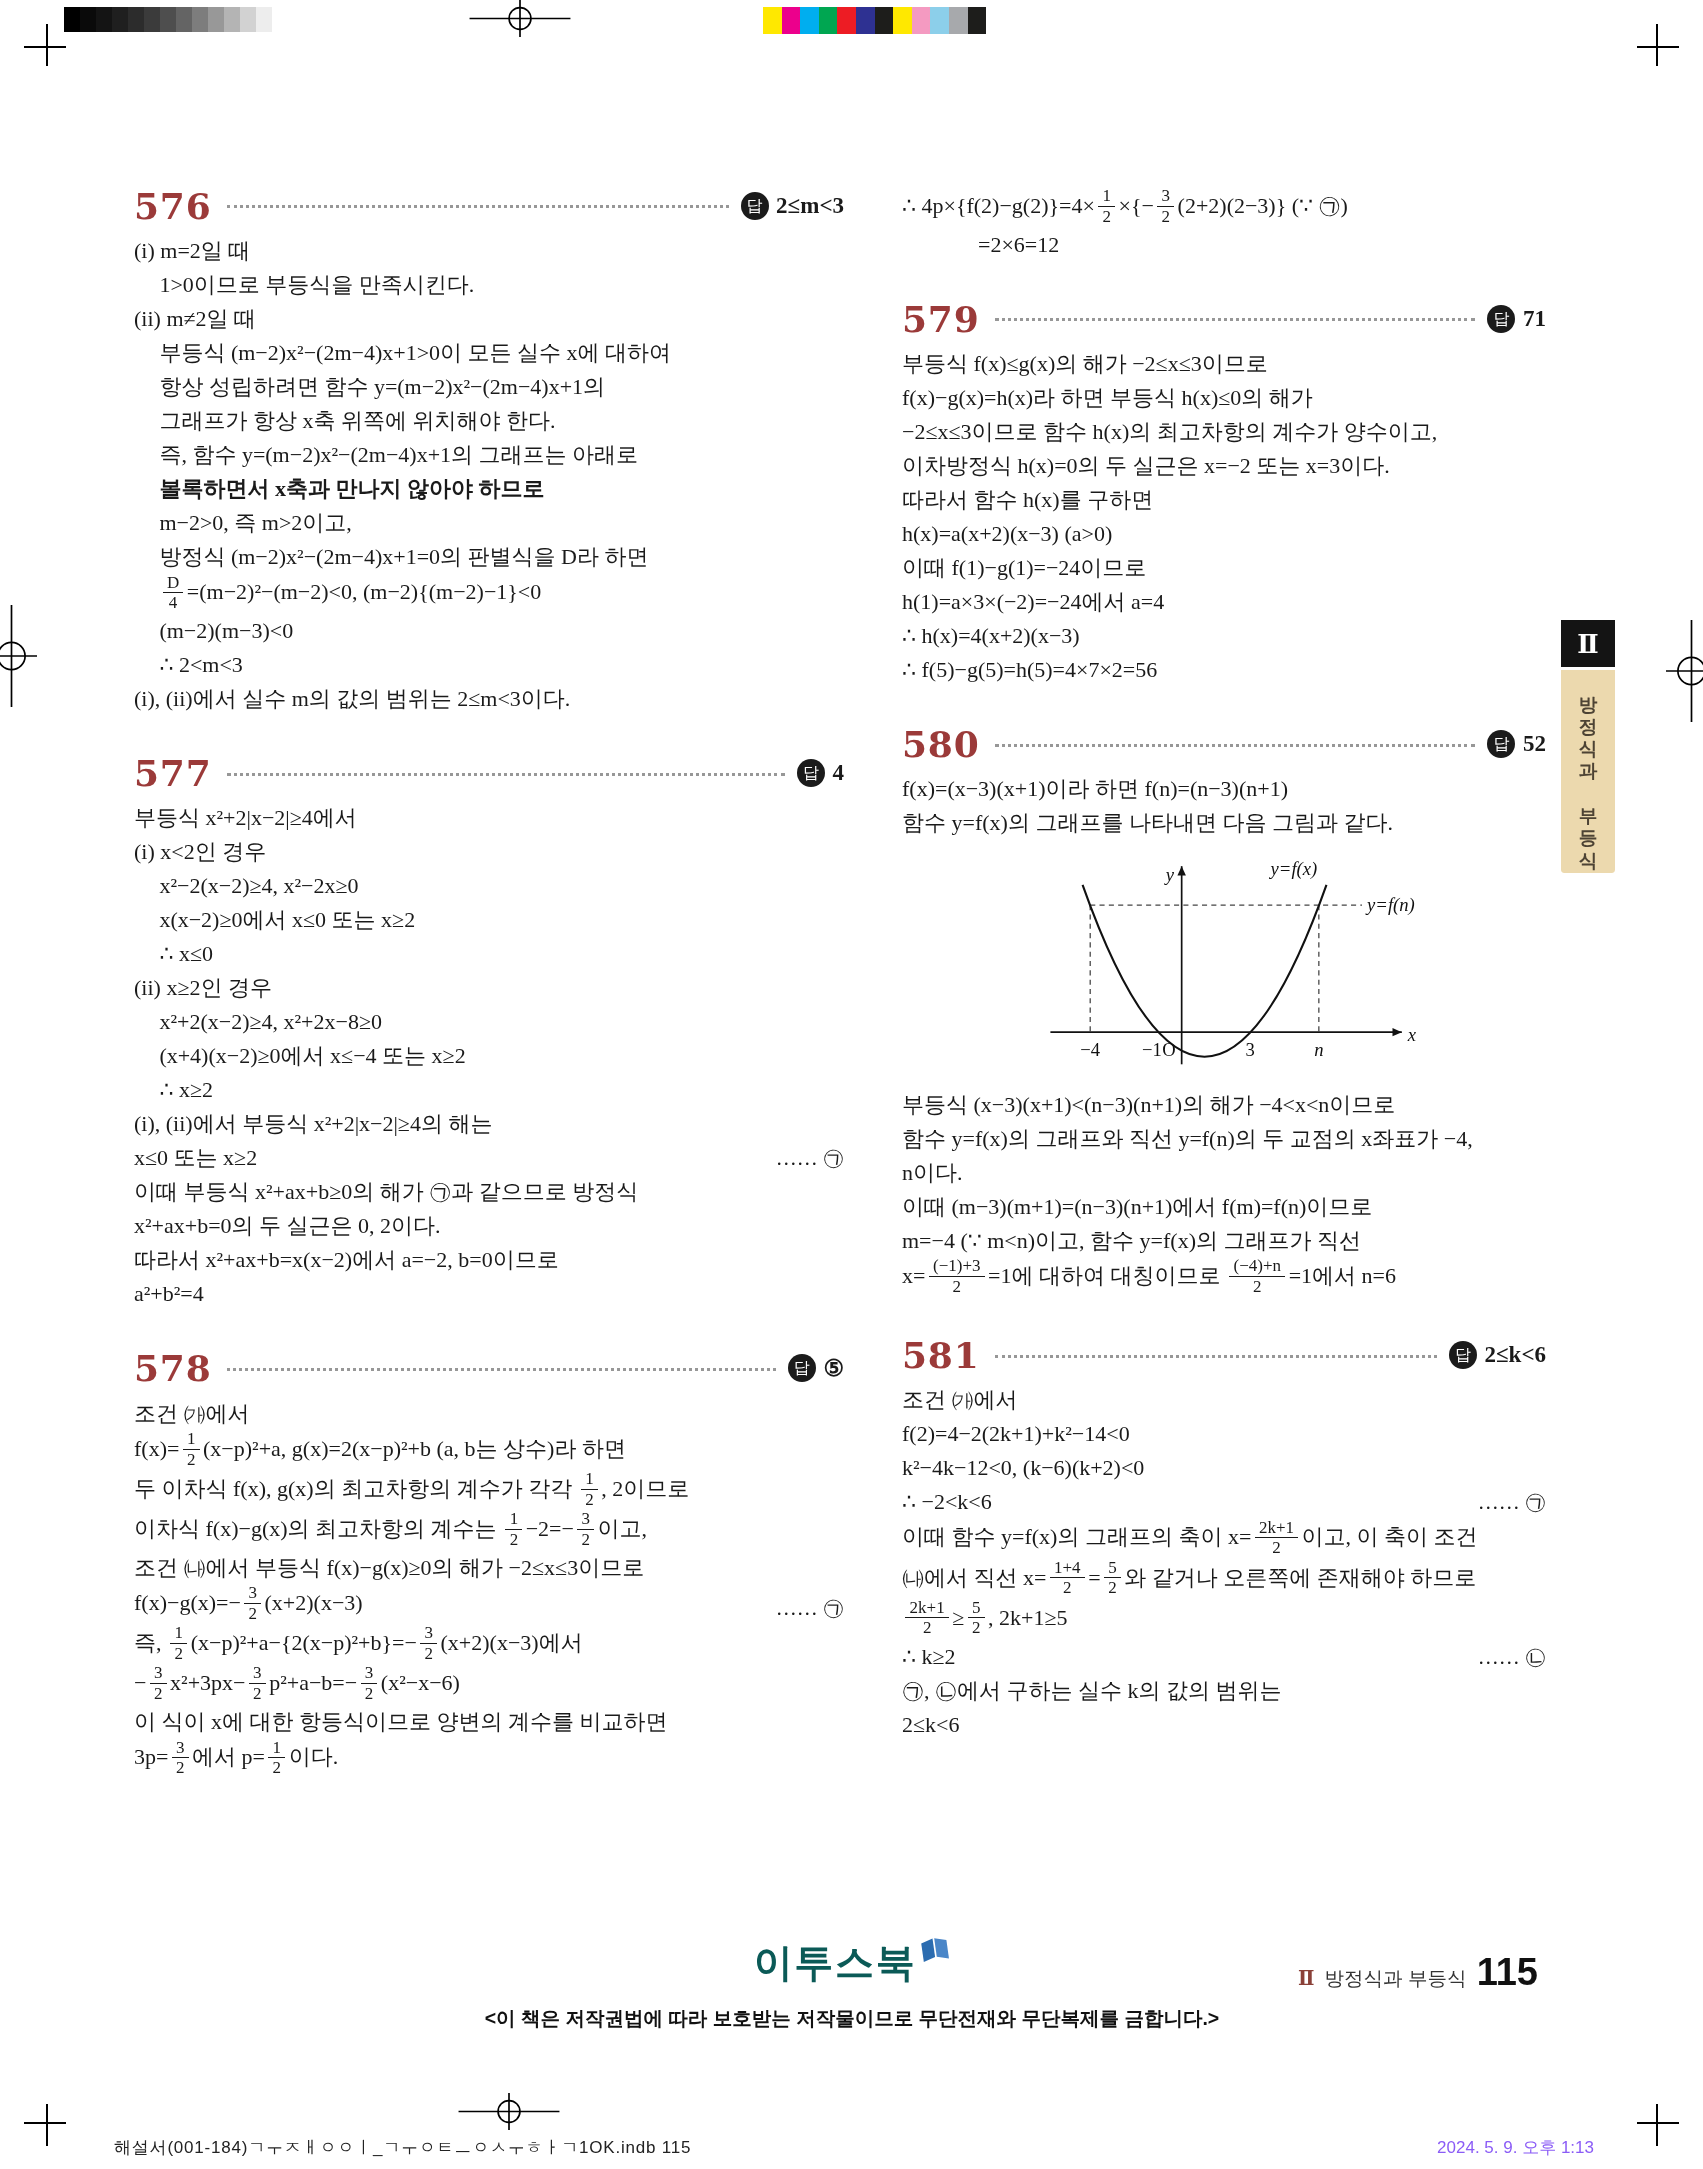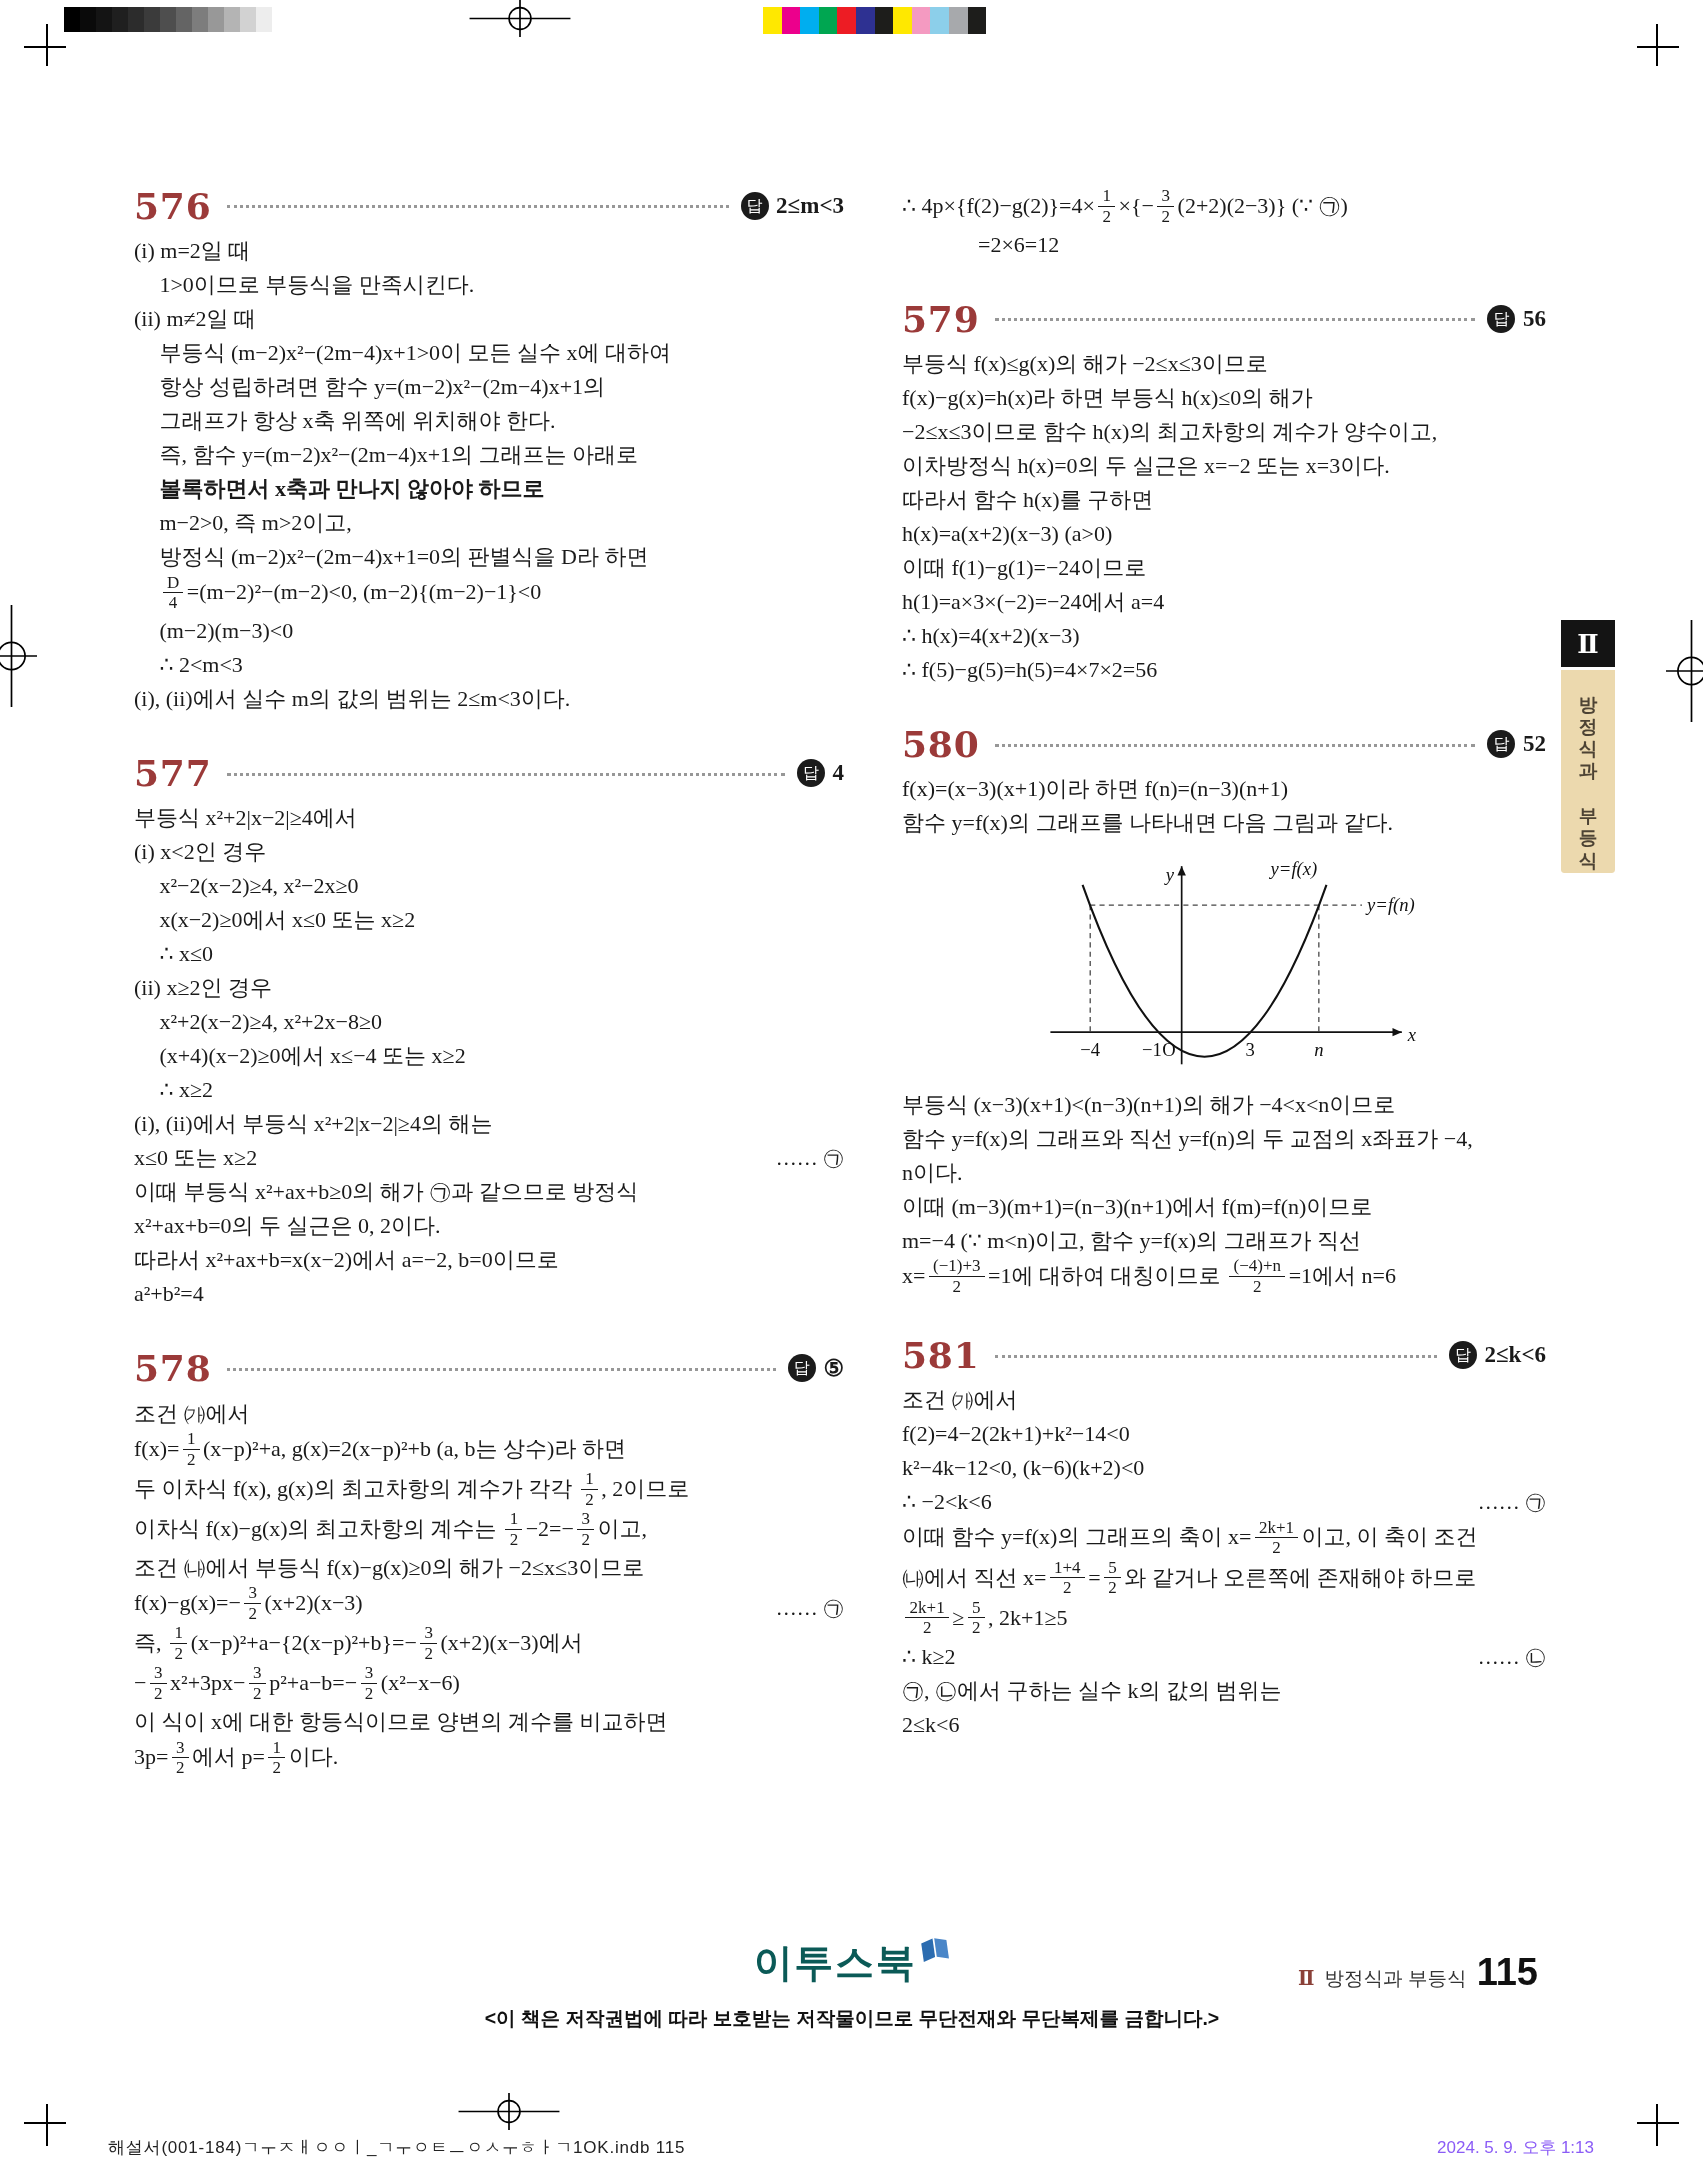--- a/index.html
+++ b/index.html
@@ -58,21 +58,21 @@
   
   .footer-logo{position:absolute;left:50%;top:1936px;transform:translateX(-50%);
                font-size:39px;font-weight:800;color:#0b5a57;display:flex;align-items:flex-start;letter-spacing:1.7px;}
   .logo-book{margin-left:3.4px;transform:translateY(-8.5px) rotate(-8deg);}
   .footer-right{position:absolute;right:166px;top:1951px;display:flex;align-items:baseline;gap:10.2px;}
   .fr-roman{font-size:19.5px;font-weight:700;color:#8a4038;font-family:"DejaVu Serif",serif;}
   .fr-label{font-size:19.5px;color:#333;}
   .fr-page{font-size:38px;font-weight:800;color:#111;}
   .copyright{position:absolute;left:0;right:0;top:2005px;text-align:center;font-size:19.5px;
              font-weight:700;color:#111;}
-  .file-info{position:absolute;left:108px;top:2136px;font-size:17px;color:#222;letter-spacing:0.8px;}
+  .file-info{position:absolute;left:114px;top:2136px;font-size:17px;color:#222;letter-spacing:0.8px;}
   .print-time{position:absolute;right:110px;top:2136px;font-size:17px;color:#8b5cf6;}
 </style>
 </head>
 <body>
 
 <div class="page">
 
   <div class="crop" style="left:46px;top:24px;width:1.7px;height:42px;"></div>
   <div class="crop" style="left:24px;top:46px;width:42px;height:1.7px;"></div>
   <div class="crop" style="left:1656px;top:24px;width:1.7px;height:42px;"></div>
@@ -260,21 +260,21 @@
               <span class="den">2</span>
             </span>(2+2)(2−3)} (∵ ㉠)</span></div>
         <div class="line" style="padding-left: 76px;"><span>=2×6=12</span></div>
       </section>
       <section class="problem">
         <div class="problem-header">
           <span class="p-num">579</span>
           <span class="leader"></span>
           <span class="ans-badge">
             <span class="ans-circle">답</span>
-            <span class="ans-value">56</span>
+            <span class="ans-value">71</span>
           </span>
         </div>
         <div class="line" style="padding-left: 0px;"><span>부등식 f(x)≤g(x)의 해가 −2≤x≤3이므로</span></div>
         <div class="line" style="padding-left: 0px;"><span>f(x)−g(x)=h(x)라 하면 부등식 h(x)≤0의 해가</span></div>
         <div class="line" style="padding-left: 0px;"><span>−2≤x≤3이므로 함수 h(x)의 최고차항의 계수가 양수이고,</span></div>
         <div class="line" style="padding-left: 0px;"><span>이차방정식 h(x)=0의 두 실근은 x=−2 또는 x=3이다.</span></div>
         <div class="line" style="padding-left: 0px;"><span>따라서 함수 h(x)를 구하면</span></div>
         <div class="line" style="padding-left: 0px;"><span>h(x)=a(x+2)(x−3) (a&gt;0)</span></div>
         <div class="line" style="padding-left: 0px;"><span>이때 f(1)−g(1)=−24이므로</span></div>
         <div class="line" style="padding-left: 0px;"><span>h(1)=a×3×(−2)=−24에서 a=4</span></div>

